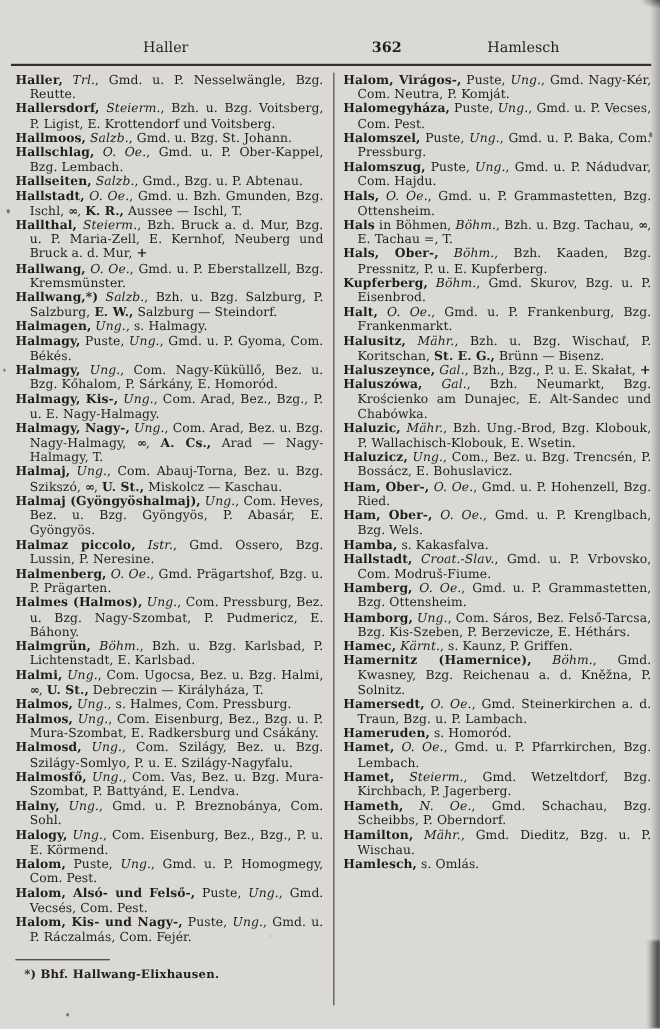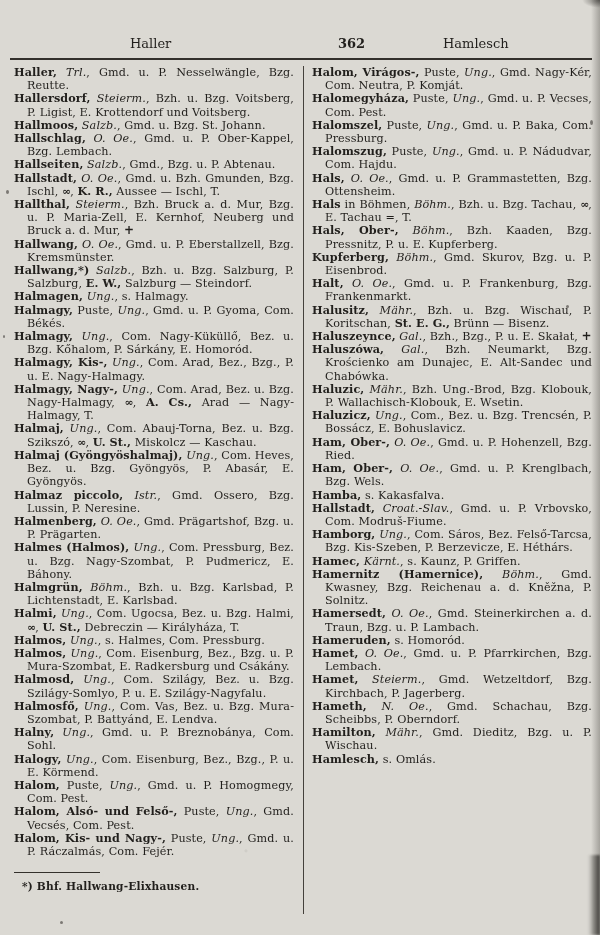--- a/index.html
+++ b/index.html
@@ -152,20 +152,21 @@
         <p class="entry"><span class="hw">Halt,</span><span class=""> </span><span class=" it">O. Oe.</span><span class="">, Gmd. u. P. Frankenburg, Bzg. Frankenmarkt.</span></p>
         <p class="entry"><span class="hw">Halusitz,</span><span class=""> </span><span class=" it">Mähr.</span><span class="">, Bzh. u. Bzg. Wischau, P. Koritschan, </span><span class="hw">St. E. G.,</span><span class=""> Brünn — Bisenz.</span></p>
         <p class="entry"><span class="hw">Haluszeynce,</span><span class=""> </span><span class=" it">Gal.</span><span class="">, Bzh., Bzg., P. u. E. Skałat, </span><span class="icon-cross">+</span></p>
         <p class="entry"><span class="hw">Haluszówa,</span><span class=""> </span><span class=" it">Gal.</span><span class="">, Bzh. Neumarkt, Bzg. Krościenko am Dunajec, E. Alt-Sandec und Chabówka.</span></p>
         <p class="entry"><span class="hw">Haluzic,</span><span class=""> </span><span class=" it">Mähr.</span><span class="">, Bzh. Ung.-Brod, Bzg. Klobouk, P. Wallachisch-Klobouk, E. Wsetin.</span></p>
         <p class="entry"><span class="hw">Haluzicz,</span><span class=""> </span><span class=" it">Ung.</span><span class="">, Com., Bez. u. Bzg. Trencsén, P. Bossácz, E. Bohuslavicz.</span></p>
         <p class="entry"><span class="hw">Ham, Ober-,</span><span class=""> </span><span class=" it">O. Oe.</span><span class="">, Gmd. u. P. Hohenzell, Bzg. Ried.</span></p>
         <p class="entry"><span class="hw">Ham, Ober-,</span><span class=""> </span><span class=" it">O. Oe.</span><span class="">, Gmd. u. P. Krenglbach, Bzg. Wels.</span></p>
         <p class="entry"><span class="hw">Hamba,</span><span class=""> s. Kakasfalva.</span></p>
         <p class="entry"><span class="hw">Hallstadt,</span><span class=""> </span><span class=" it">Croat.-Slav.</span><span class="">, Gmd. u. P. Vrbovsko, Com. Modruš-Fiume.</span></p>
+        <p class="entry"><span class="hw">Hamberg,</span><span class=""> </span><span class=" it">O. Oe.</span><span class="">, Gmd. u. P. Grammastetten, Bzg. Ottensheim.</span></p>
         <p class="entry"><span class="hw">Hamborg,</span><span class=""> </span><span class=" it">Ung.</span><span class="">, Com. Sáros, Bez. Felső-Tarcsa, Bzg. Kis-Szeben, P. Berzevicze, E. Héthárs.</span></p>
         <p class="entry"><span class="hw">Hamec,</span><span class=""> </span><span class=" it">Kärnt.</span><span class="">, s. Kaunz, P. Griffen.</span></p>
         <p class="entry"><span class="hw">Hamernitz (Hamernice),</span><span class=""> </span><span class=" it">Böhm.</span><span class="">, Gmd. Kwasney, Bzg. Reichenau a. d. Kněžna, P. Solnitz.</span></p>
         <p class="entry"><span class="hw">Hamersedt,</span><span class=""> </span><span class=" it">O. Oe.</span><span class="">, Gmd. Steinerkirchen a. d. Traun, Bzg. u. P. Lambach.</span></p>
         <p class="entry"><span class="hw">Hameruden,</span><span class=""> s. Homoród.</span></p>
         <p class="entry"><span class="hw">Hamet,</span><span class=""> </span><span class=" it">O. Oe.</span><span class="">, Gmd. u. P. Pfarrkirchen, Bzg. Lembach.</span></p>
         <p class="entry"><span class="hw">Hamet,</span><span class=""> </span><span class=" it">Steierm.</span><span class="">, Gmd. Wetzeltdorf, Bzg. Kirchbach, P. Jagerberg.</span></p>
         <p class="entry"><span class="hw">Hameth,</span><span class=""> </span><span class=" it">N. Oe.</span><span class="">, Gmd. Schachau, Bzg. Scheibbs, P. Oberndorf.</span></p>
         <p class="entry"><span class="hw">Hamilton,</span><span class=""> </span><span class=" it">Mähr.</span><span class="">, Gmd. Dieditz, Bzg. u. P. Wischau.</span></p>
         <p class="entry"><span class="hw">Hamlesch,</span><span class=""> s. Omlás.</span></p>

